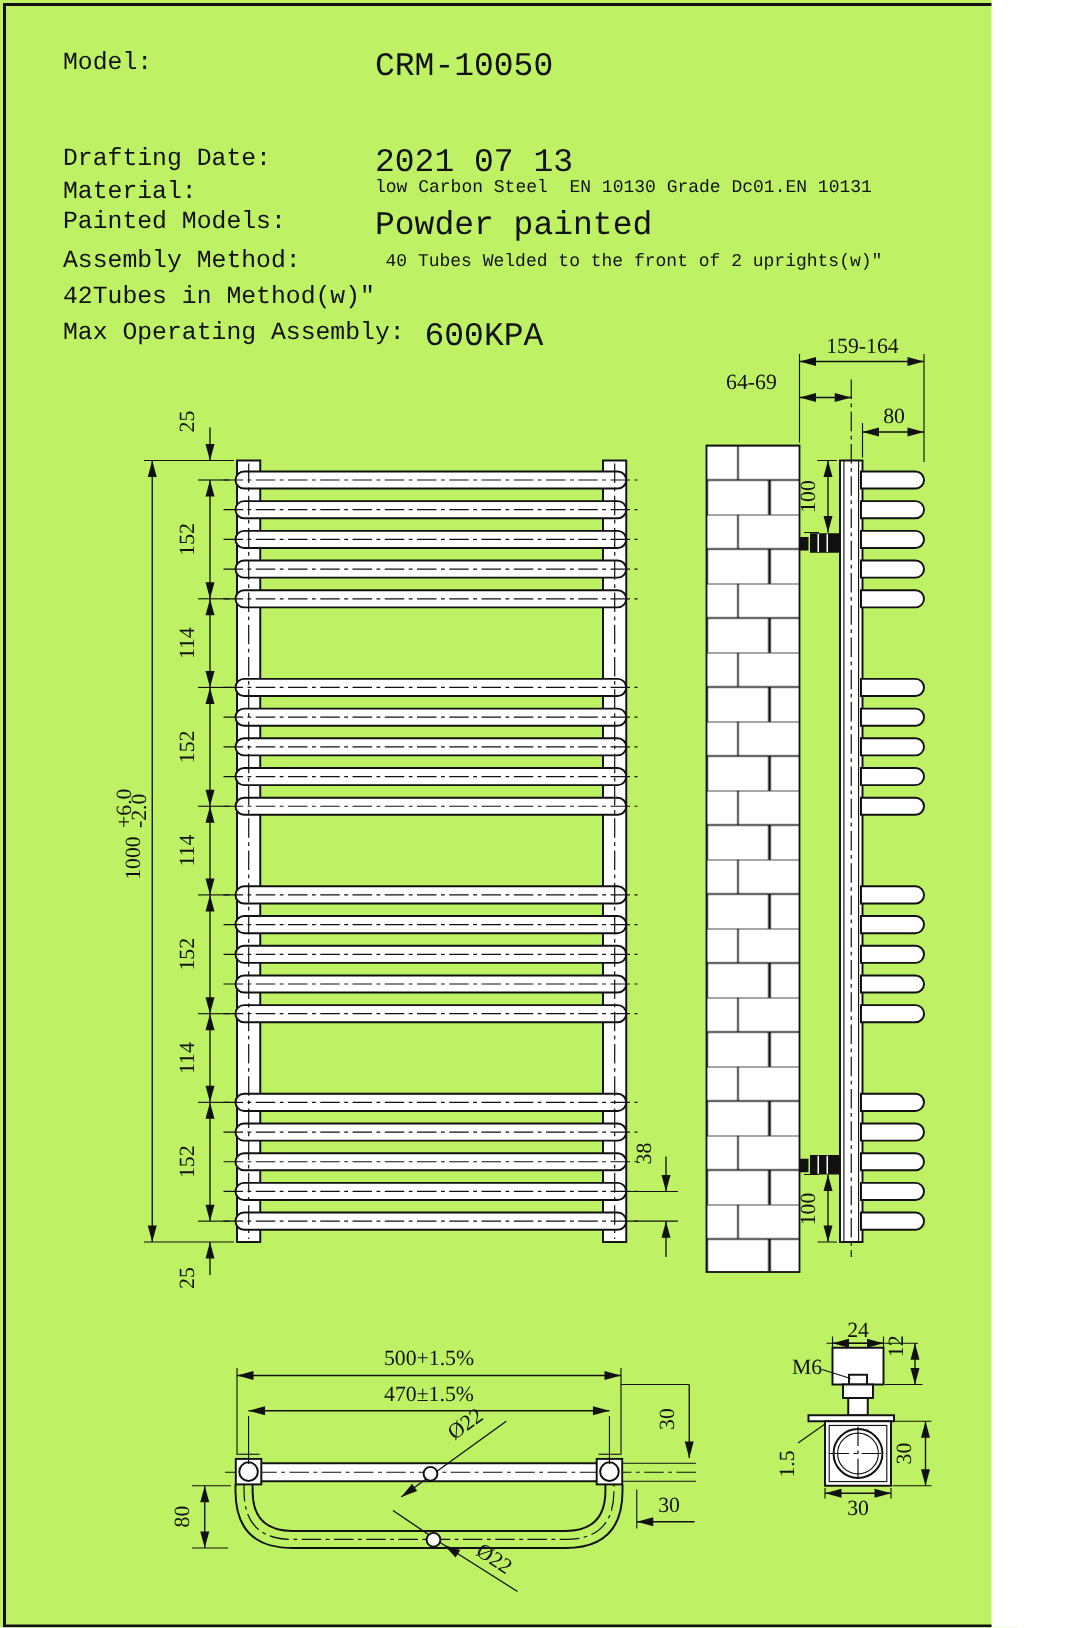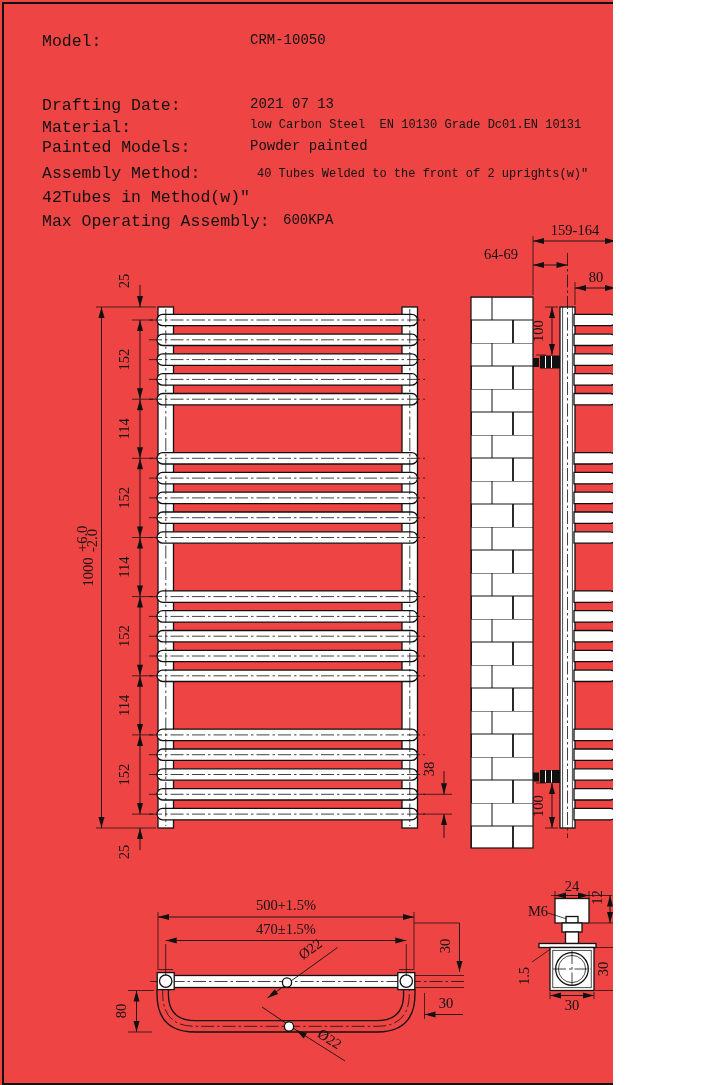--- a/index.html
+++ b/index.html
@@ -1,21 +1,21 @@
 <!DOCTYPE html>
 <html><head>
 <meta charset="utf-8">
 <style>
   html,body{margin:0;padding:0;background:#fff;}
-  #page{position:relative;width:613px;height:1085px;background:#ef4444;overflow:hidden;
-        font-family:"Liberation Mono",monospace;}
+  #page{position:relative;width:613px;height:1085px;background:#bef264;overflow:hidden;
+        font-family:"Liberation Mono",monospace;padding-left:48px;}
   #frame{position:absolute;left:2px;top:2px;width:714px;height:1079px;border:2px solid #111;}
   .spec-row{position:absolute;left:0;width:720px;height:20px;}
   .spec-label{position:absolute;left:42px;font-size:16.5px;color:#111;white-space:pre;}
-  .spec-value{position:absolute;left:250px;font-size:14px;color:#111;white-space:pre;}
+  .spec-value{position:absolute;left:250px;font-size:22px;color:#111;white-space:pre;}
   svg{position:absolute;left:0;top:0;}
   svg text{font-family:"Liberation Serif",serif;font-size:14.5px;fill:#111;}
   .ol{stroke:#111;stroke-width:1.3;fill:none;}
   .olw{stroke:#111;stroke-width:1.3;fill:#fff;}
   .dl{stroke:#111;stroke-width:0.9;fill:none;}
   .thin{stroke:#111;stroke-width:0.75;fill:none;}
   .cl{stroke:#111;stroke-width:0.8;fill:none;stroke-dasharray:13 3 2.5 3;}
   .blk{fill:#111;stroke:none;}
 </style>
 </head>

